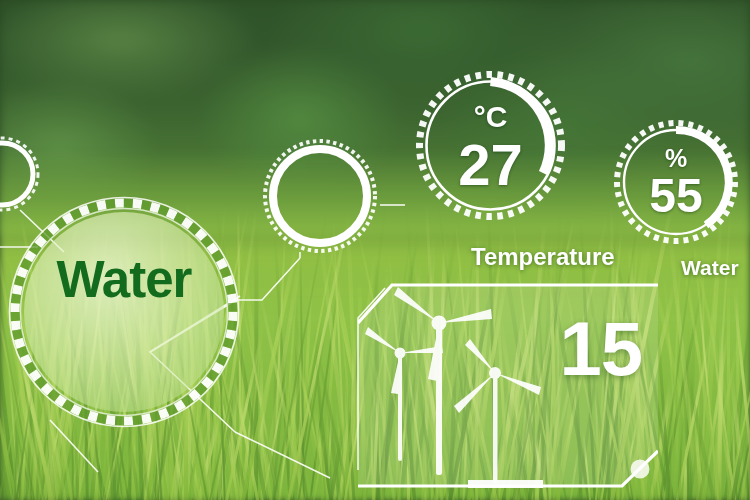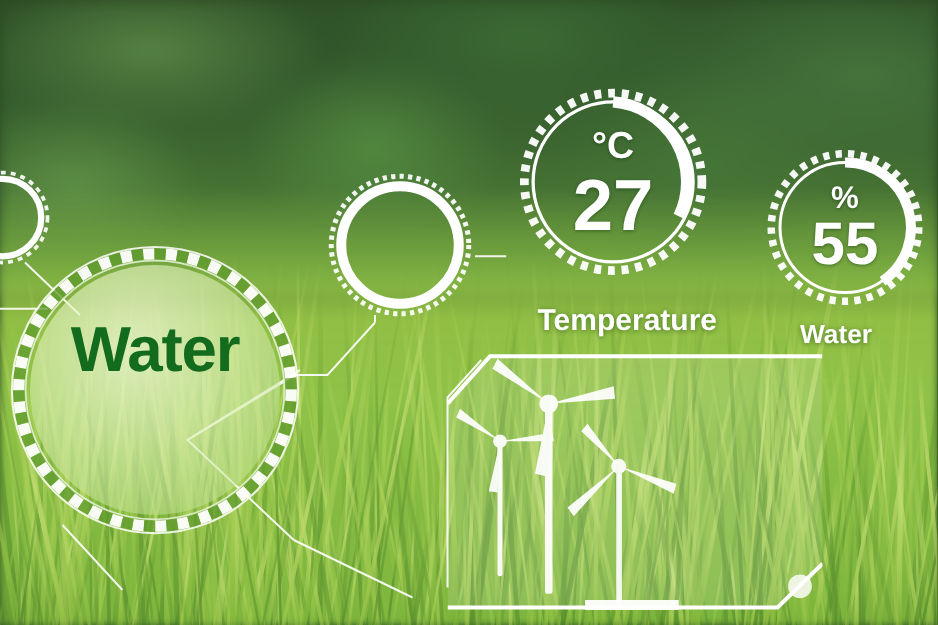--- a/index.html
+++ b/index.html
@@ -63,20 +63,21 @@
   #g-temp .val{top:68px;font-size:58px;font-weight:bold;text-align:center;}
 
   
   #g-water{left:612px;top:118px;width:128px;height:128px;}
   #g-water .unit{top:28px;font-size:25px;font-weight:bold;}
   #g-water .val{top:54px;font-size:48px;font-weight:bold;}
 
   .gauge-label{
     position:absolute;color:#fff;font-weight:bold;text-shadow:0 1px 4px rgba(0,50,0,.5);
     white-space:nowrap;
+    margin-left:41px;
   }
   #lbl-temp{left:430px;top:243px;font-size:24px;}
   #lbl-water{left:640px;top:256px;font-size:21px;}
 
   
   #badge{position:absolute;left:8px;top:196px;width:232px;height:232px;}
   #badge svg{position:absolute;inset:0;}
   #badge .btxt{position:absolute;left:0;right:0;text-align:center;line-height:1;}
   #badge .b1{top:58px;font-size:51px;font-weight:bold;color:#136b1e;letter-spacing:-1px;}
   #badge .b2{top:117px;font-size:35px;color:#2e8e3b;letter-spacing:0px;}
@@ -719,15 +720,16 @@
         <path d="M137,90 L183,104 L181,112 Z"></path>
         <path d="M137,90 L96,123 L101,130 Z"></path>
 
         <rect x="40" y="68" width="4" height="110" rx="2"></rect>
         <circle cx="42" cy="70" r="5.5"></circle>
         <path d="M42,70 L10,44 L7,51 Z"></path>
         <path d="M42,70 L84,63 L85,70 Z"></path>
         <path d="M42,70 L33,110 L40,111 Z"></path>
       </g>
     </svg>
+    <div class="wval">15</div>
   </div>
 
 </div>
 
 </body></html>

